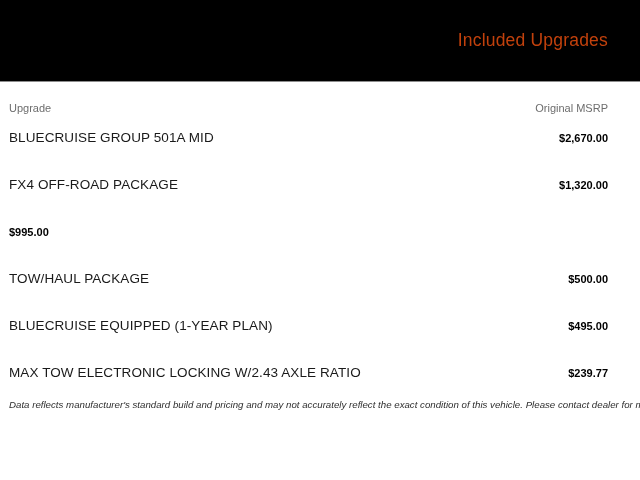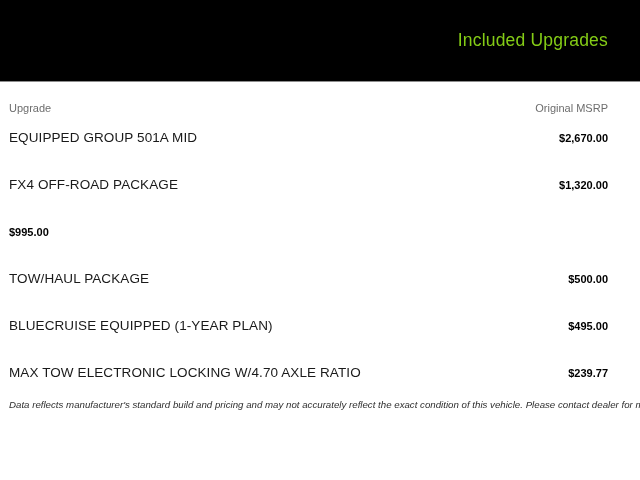--- a/index.html
+++ b/index.html
@@ -15,21 +15,21 @@
     height: 82px;
     background: #000000;
     display: flex;
     align-items: center;
     justify-content: flex-end;
     padding-right: 32px;
     box-sizing: border-box;
     border-bottom: 1px solid #8d8d8d;
   }
   .top-bar .title {
-    color: #84cc16;
+    color: #c2410c;
     font-size: 17.5px;
     letter-spacing: 0.2px;
   }
   .content {
     padding-left: 9px;
     padding-right: 32px;
   }
   .col-header {
     display: flex;
     justify-content: space-between;
@@ -73,21 +73,21 @@
 </div>
 
 <div class="content">
 
   <div class="col-header">
     <span>Upgrade</span>
     <span>Original MSRP</span>
   </div>
 
   <div class="row">
-    <span class="upgrade-label">EQUIPPED GROUP 501A MID</span>
+    <span class="upgrade-label">BLUECRUISE GROUP 501A MID</span>
     <span class="price">$2,670.00</span>
   </div>
 
 
   <div class="row">
     <span class="upgrade-label">FX4 OFF-ROAD PACKAGE</span>
     <span class="price">$1,320.00</span>
   </div>
 
   <div class="row">
@@ -98,19 +98,19 @@
     <span class="upgrade-label">TOW/HAUL PACKAGE</span>
     <span class="price">$500.00</span>
   </div>
 
   <div class="row">
     <span class="upgrade-label">BLUECRUISE EQUIPPED (1-YEAR PLAN)</span>
     <span class="price">$495.00</span>
   </div>
 
   <div class="row">
-    <span class="upgrade-label">MAX TOW ELECTRONIC LOCKING W/4.70 AXLE RATIO</span>
+    <span class="upgrade-label">MAX TOW ELECTRONIC LOCKING W/2.43 AXLE RATIO</span>
     <span class="price">$239.77</span>
   </div>
 
   <div class="disclaimer">Data reflects manufacturer's standard build and pricing and may not accurately reflect the exact condition of this vehicle. Please contact dealer for more information.</div>
 
 </div>
 
 </body></html>

